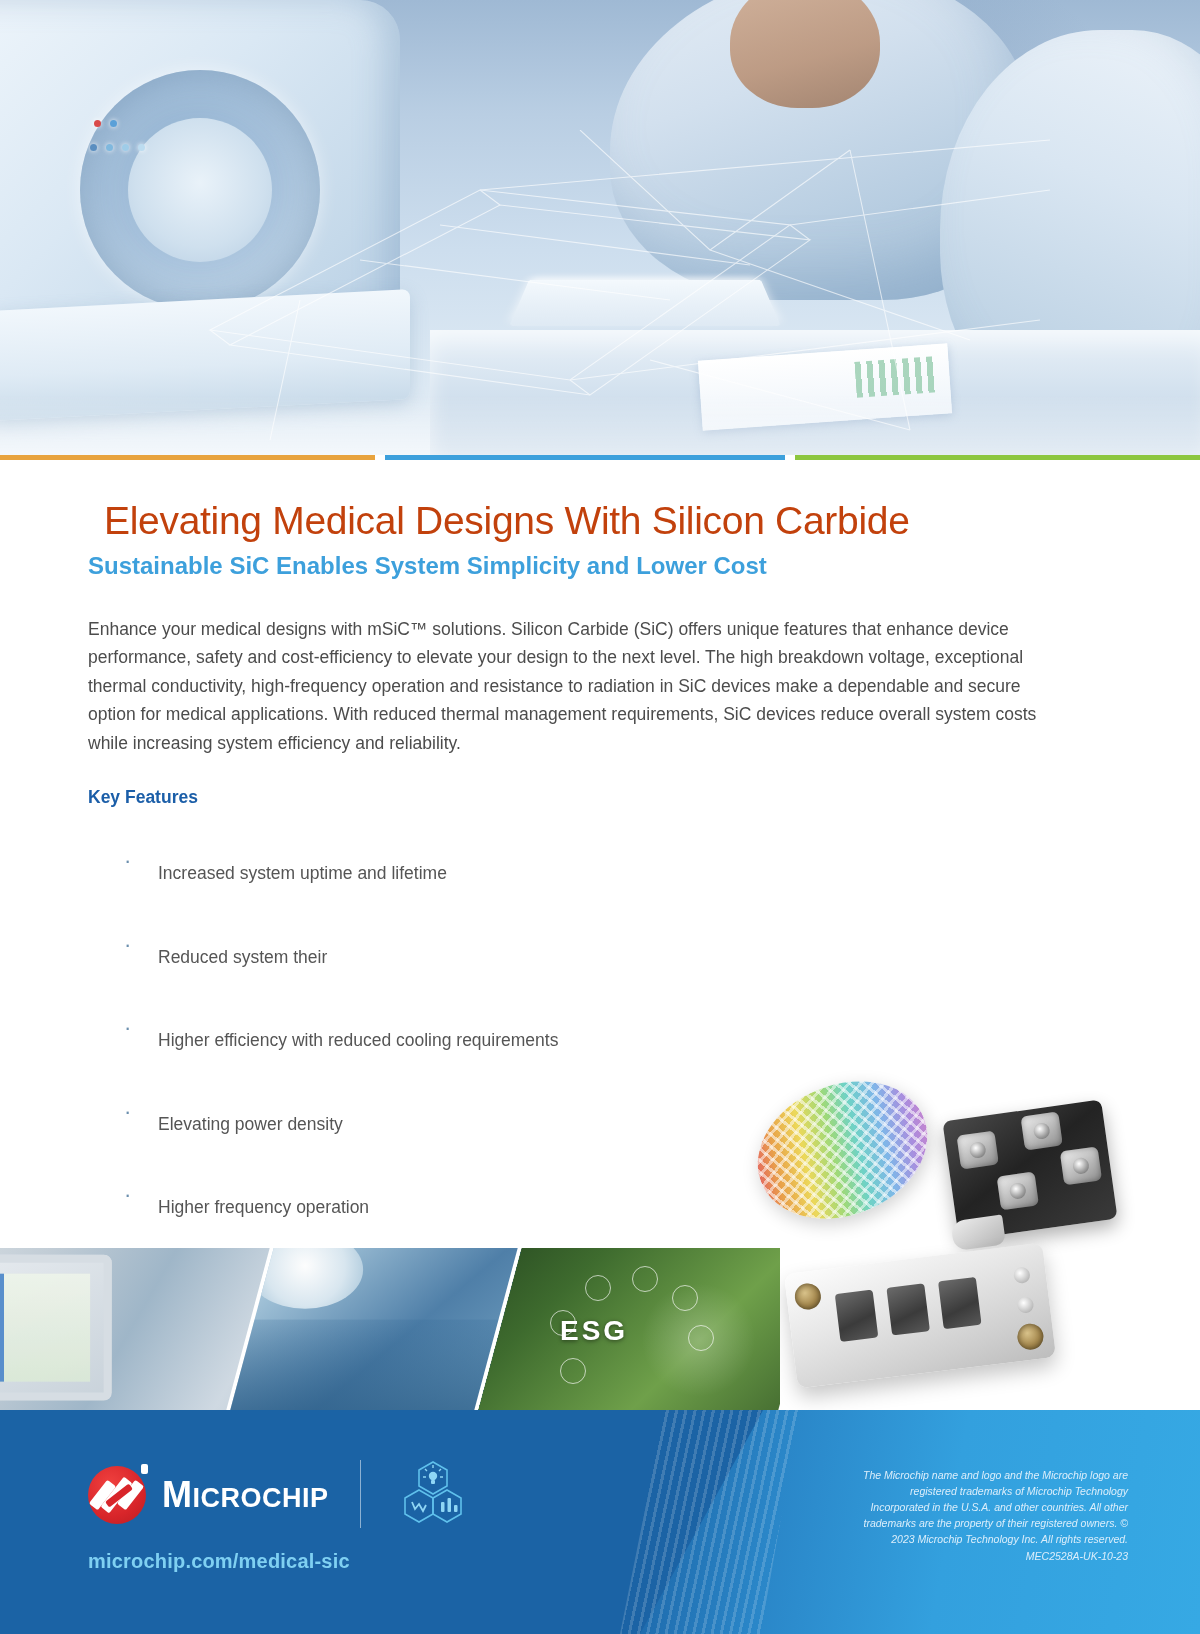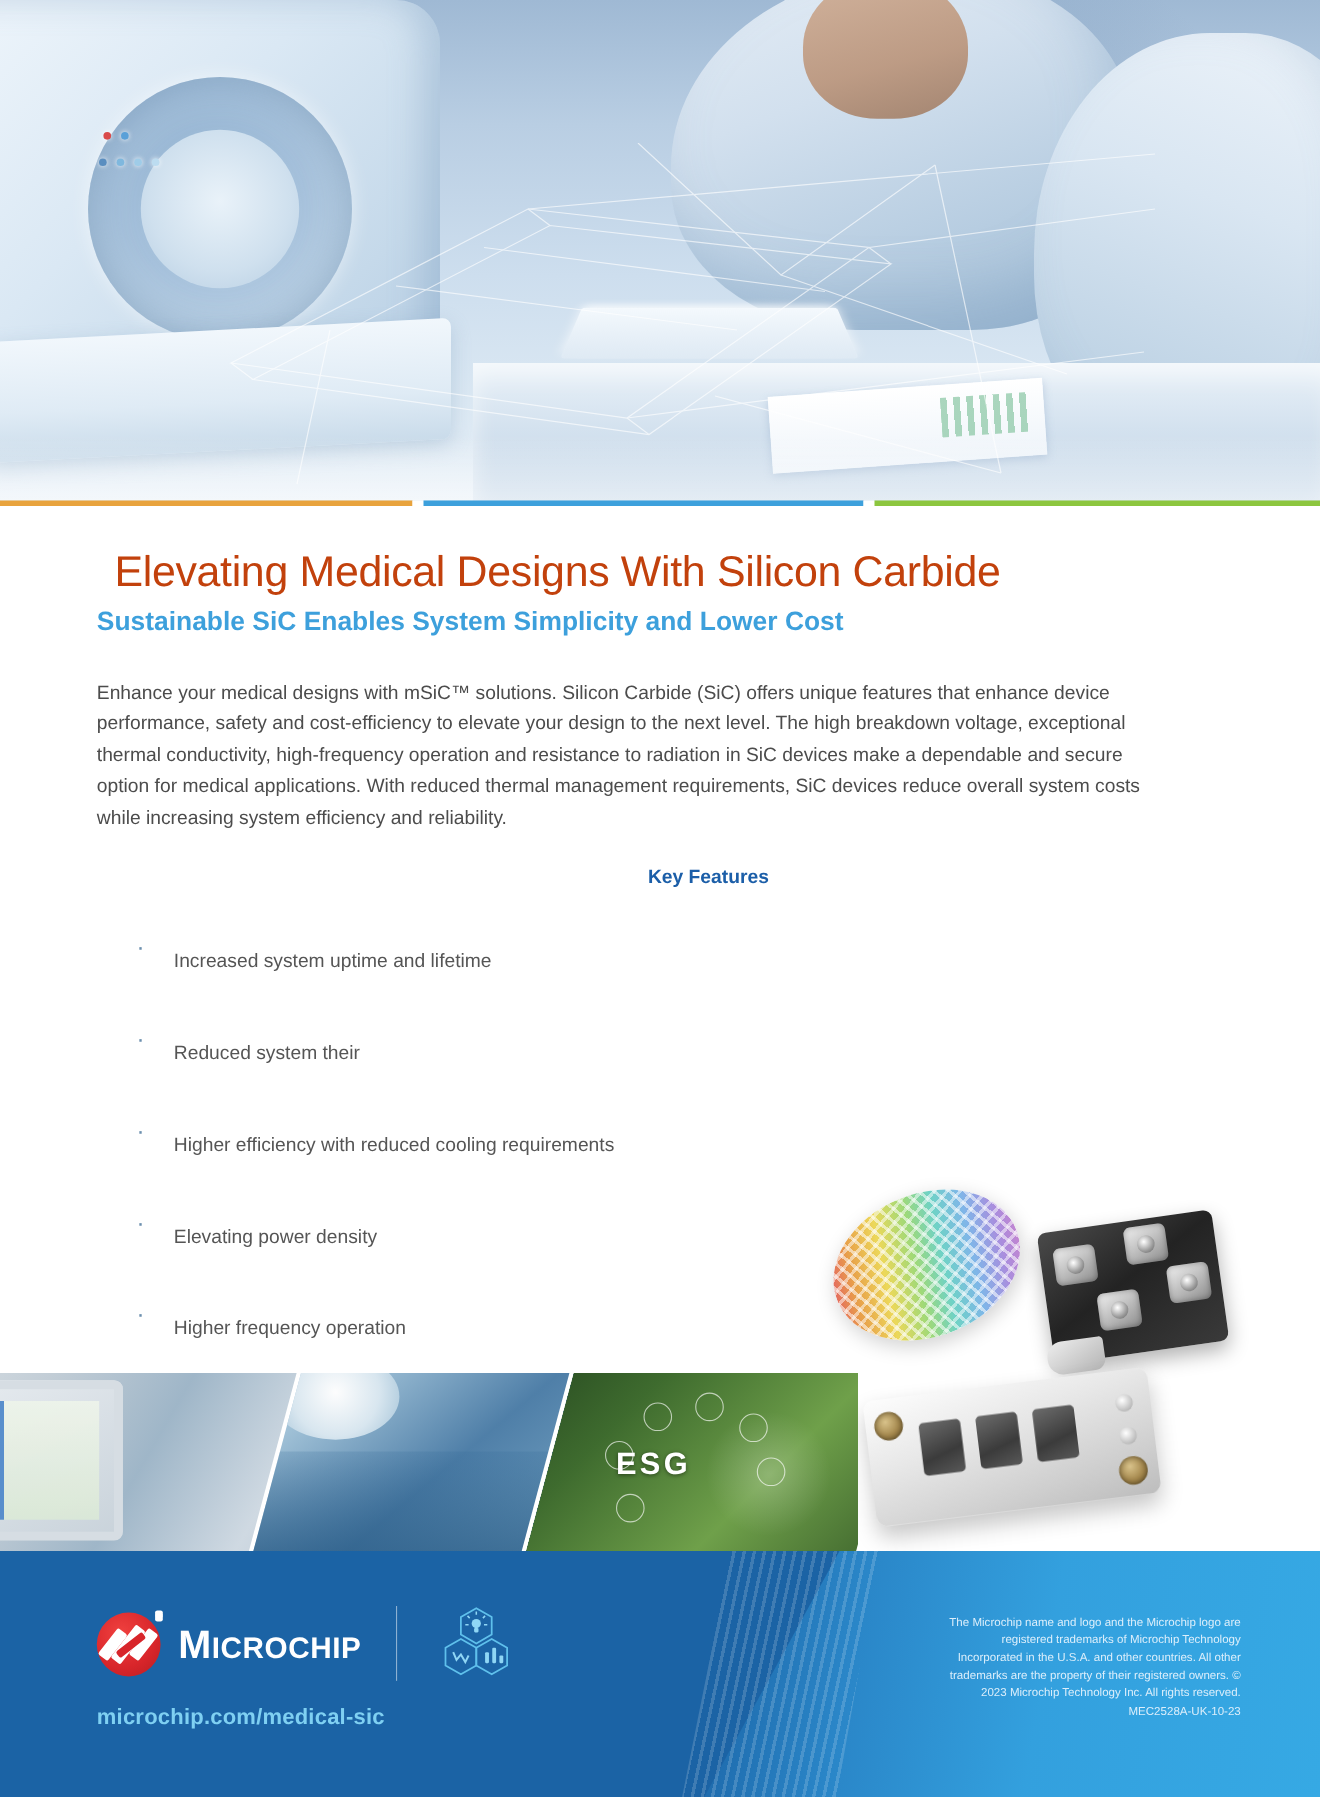--- a/index.html
+++ b/index.html
@@ -132,21 +132,21 @@
     margin:8px 0 0 88px;
     font-size:24px; font-weight:bold;
     color:#3da0dc; line-height:1.2;
   }
   .body-copy {
     margin:34px 0 0 88px; width:980px;
     font-size:17.5px; color:#4c4c4c; line-height:1.63;
   }
   .kf-heading {
     margin:30px 0 0 88px;
-    font-size:17.5px; font-weight:bold; color:#1b5ea8;text-align:center;
+    font-size:17.5px; font-weight:bold; color:#1b5ea8;
   }
   .kf-list { margin:6px 0 0 124px; list-style:none; }
   .kf-list li {
     position:relative; padding-left:34px;
     font-size:17.5px; color:#555; line-height:2.03;margin-top:48px;
   }
   .kf-list li:before {
     content:"·"; position:absolute; left:0; top:-6px;
     color:#6b8fae; font-size:22px; line-height:1;
   }
@@ -322,21 +322,21 @@
     position:absolute; left:400px; top:50px; width:66px; height:66px;
   }
   .url-text {
     position:absolute; left:88px; top:140px;
     font-size:20px; font-weight:bold; color:#7fd0f2;
     letter-spacing:.2px;
   }
   .legal {
     position:absolute; right:72px; top:58px; width:270px;
     text-align:right;
-    font-size:10.5px; line-height:1.52; color:#dbeefb;
+    font-size:10.5px; line-height:1.52; color:#dbeefb;font-style:italic;
   }
   .legal .code { display:block; margin-top:1px; }
 </style>
 </head>
 <body>
 
 <div class="hero">
   <div class="hero-photo">
     <div class="ct-outer">
       <div class="ct-bore"></div>

